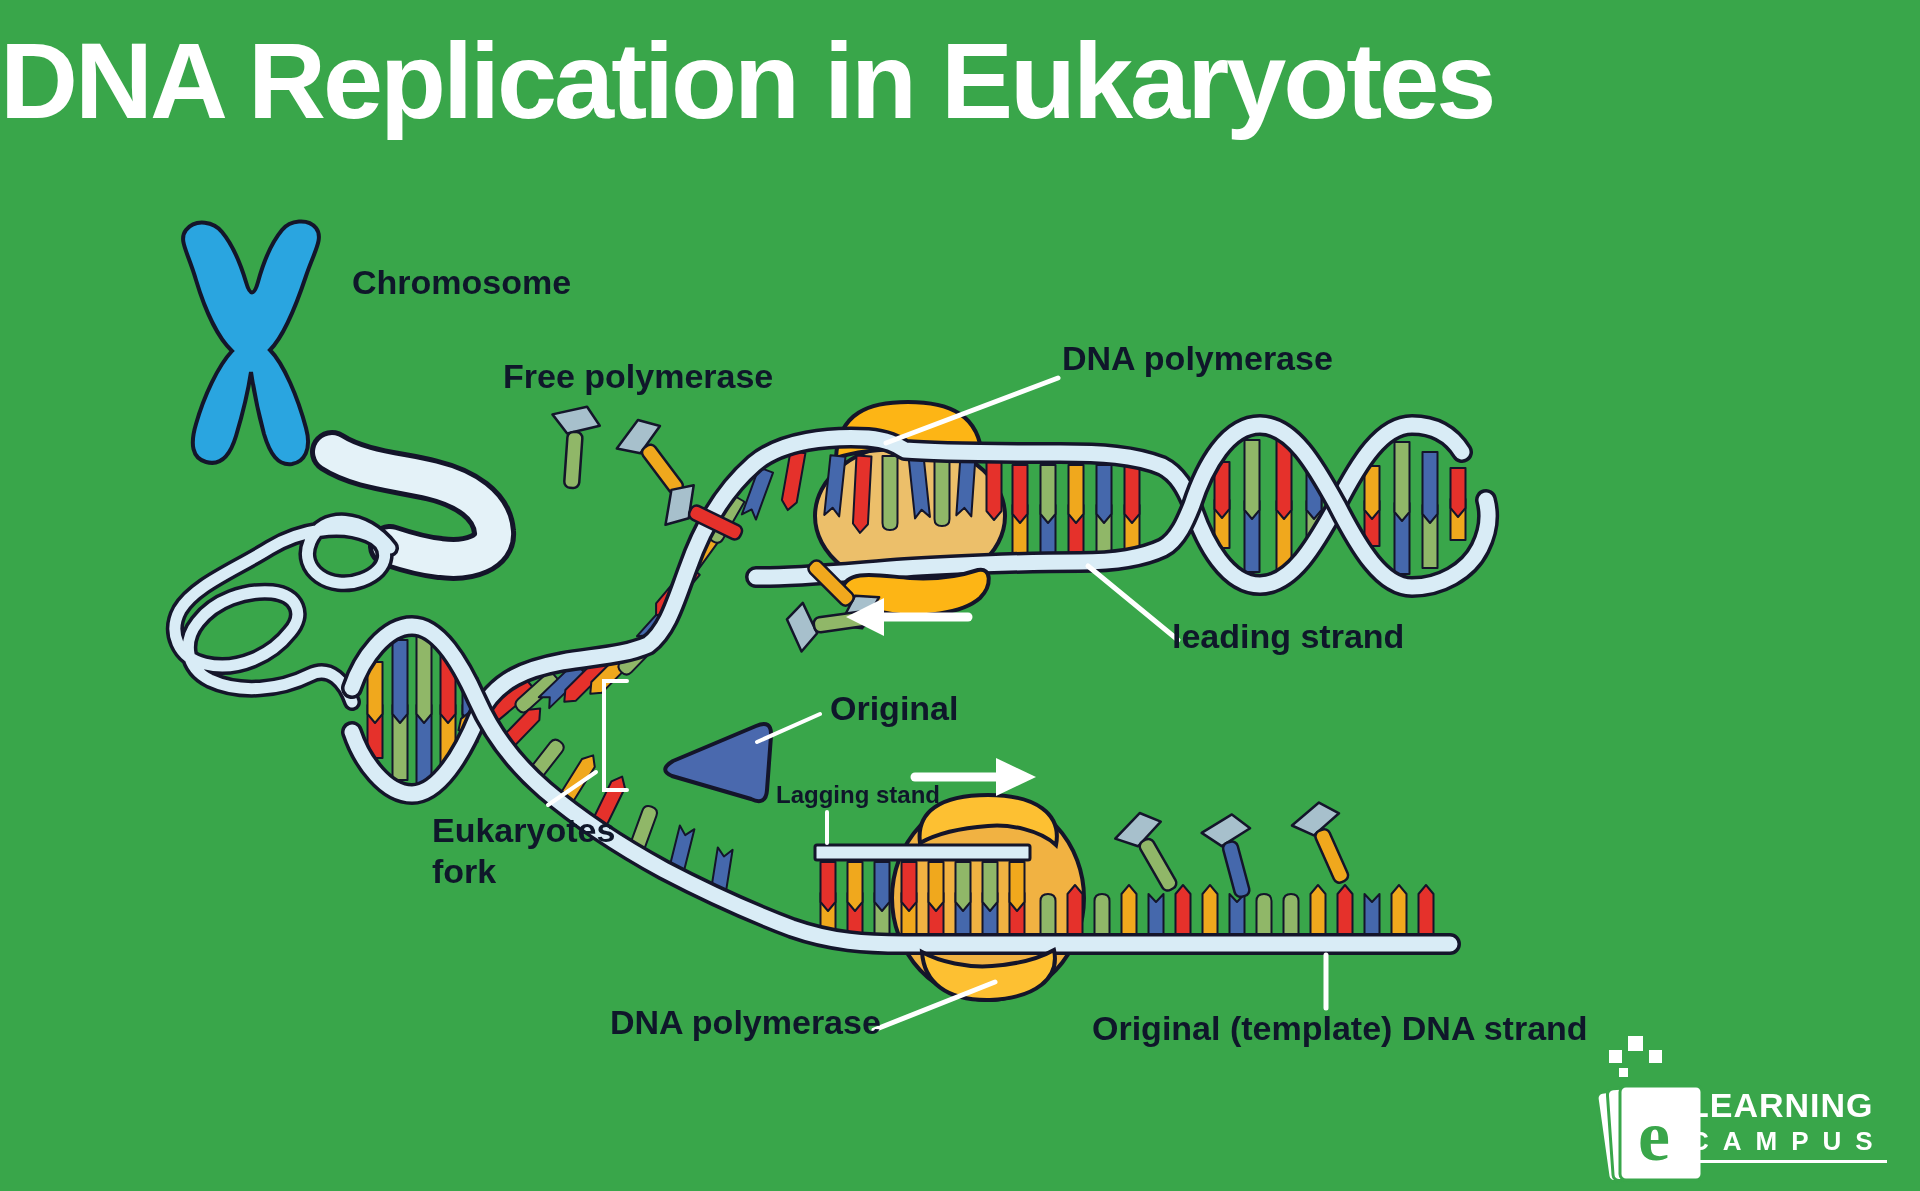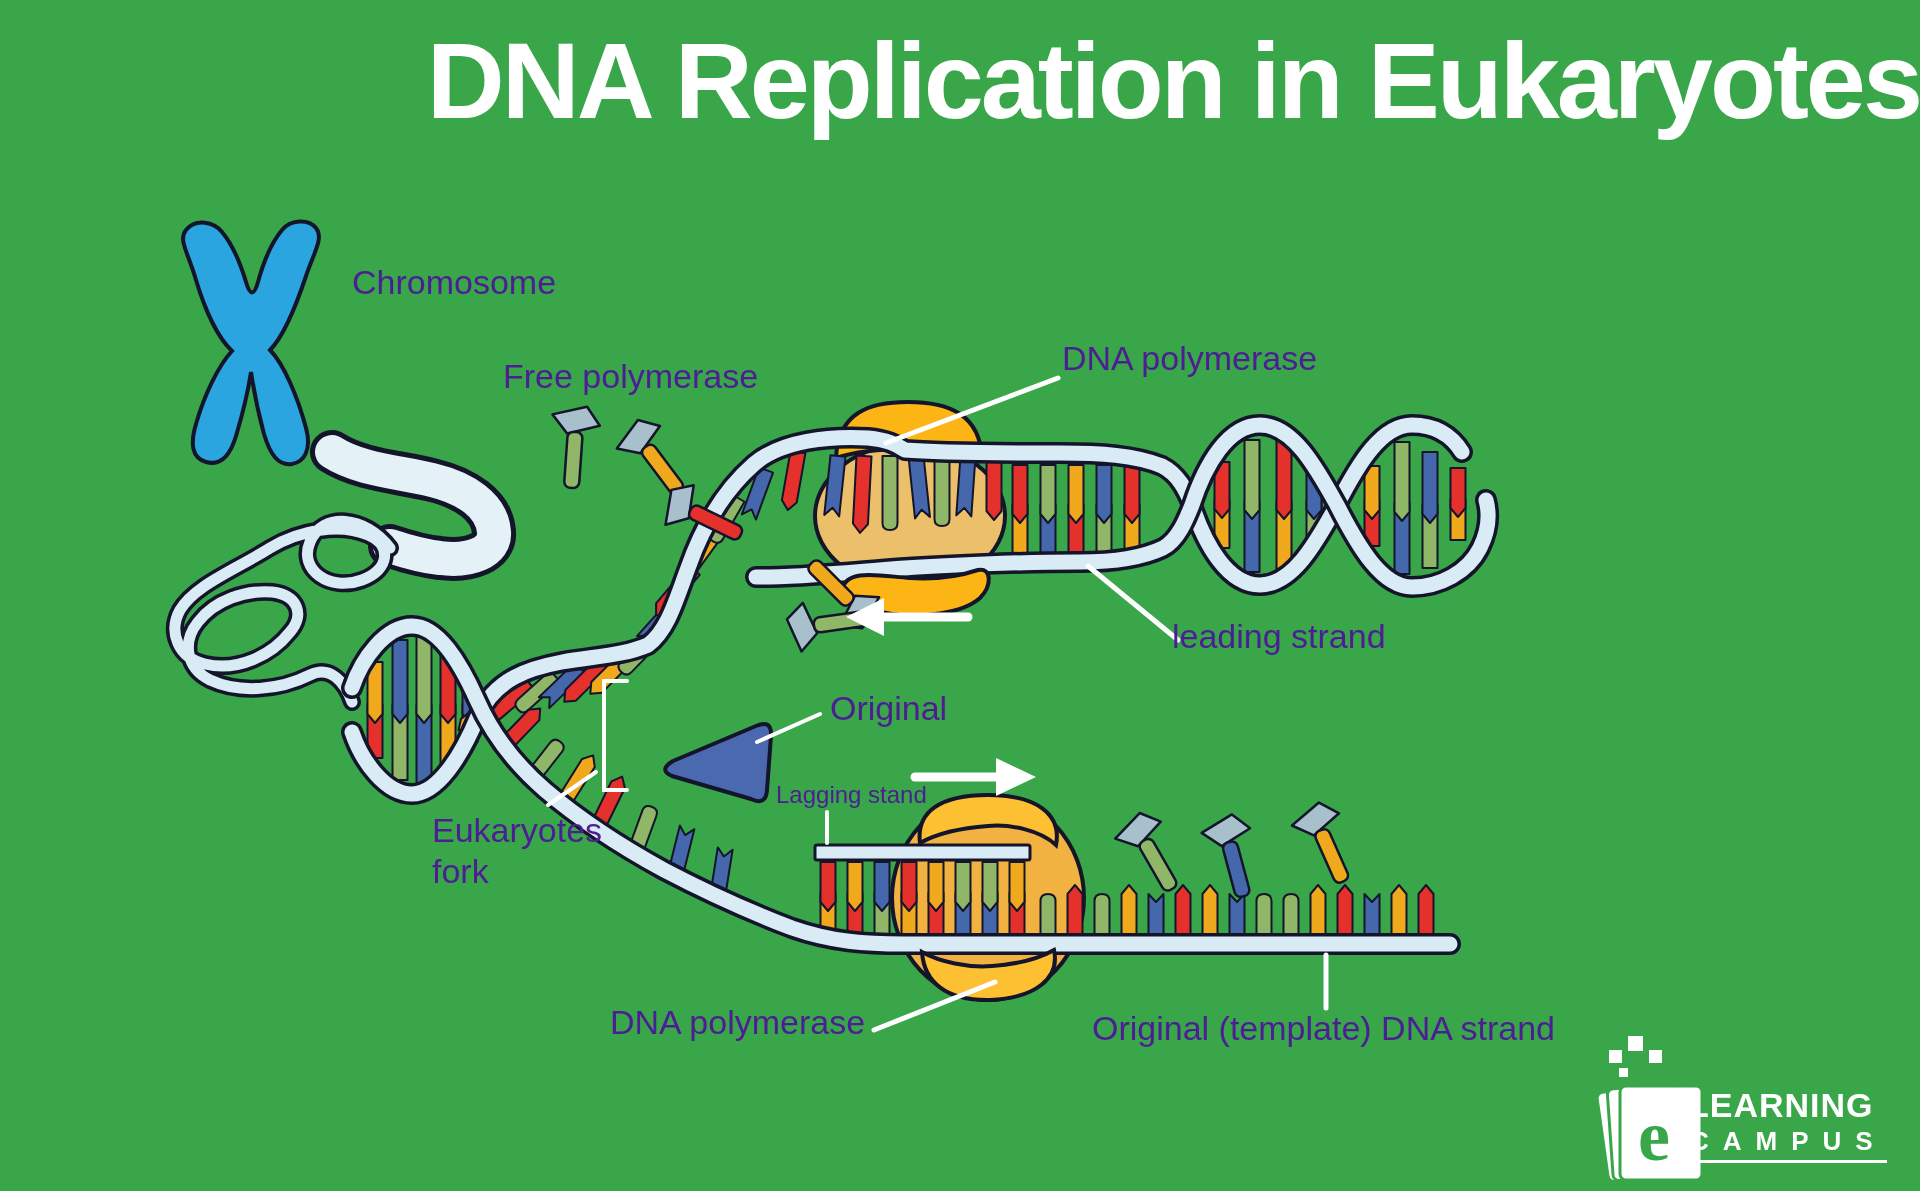--- a/index.html
+++ b/index.html
@@ -2,27 +2,27 @@
 <html><head>
 <meta charset="utf-8">
 <style>
   html,body{margin:0;padding:0;}
   body{
     width:1920px;height:1191px;position:relative;overflow:hidden;
     background:#39a64a;
     font-family:"Liberation Sans",sans-serif;
   }
   .title{
-    position:absolute;top:24px;left:0;width:1920px;text-align:right;
+    position:absolute;top:24px;left:0;width:1920px;text-align:left;
     font-weight:800;font-size:108px;line-height:1.05;color:#ffffff;
     letter-spacing:-3px;white-space:nowrap;
   }
   .lbl{
-    position:absolute;color:#4c1d95;font-size:34px;line-height:1.22;
-    font-weight:400;white-space:nowrap;
+    position:absolute;color:#0f172a;font-size:34px;line-height:1.22;
+    font-weight:700;white-space:nowrap;
   }
   .lbl.small{font-size:24px;margin-left:8px;}
   .lbl.wrap{white-space:normal;width:220px;}
   #stage{position:absolute;left:0;top:0;}
   .logo-learning{
     position:absolute;left:1688px;top:1086px;color:#fff;font-weight:800;
     font-size:34px;letter-spacing:1px;white-space:nowrap;
   }
   .logo-campus{
     position:absolute;left:1690px;top:1126px;color:#fff;font-weight:700;

